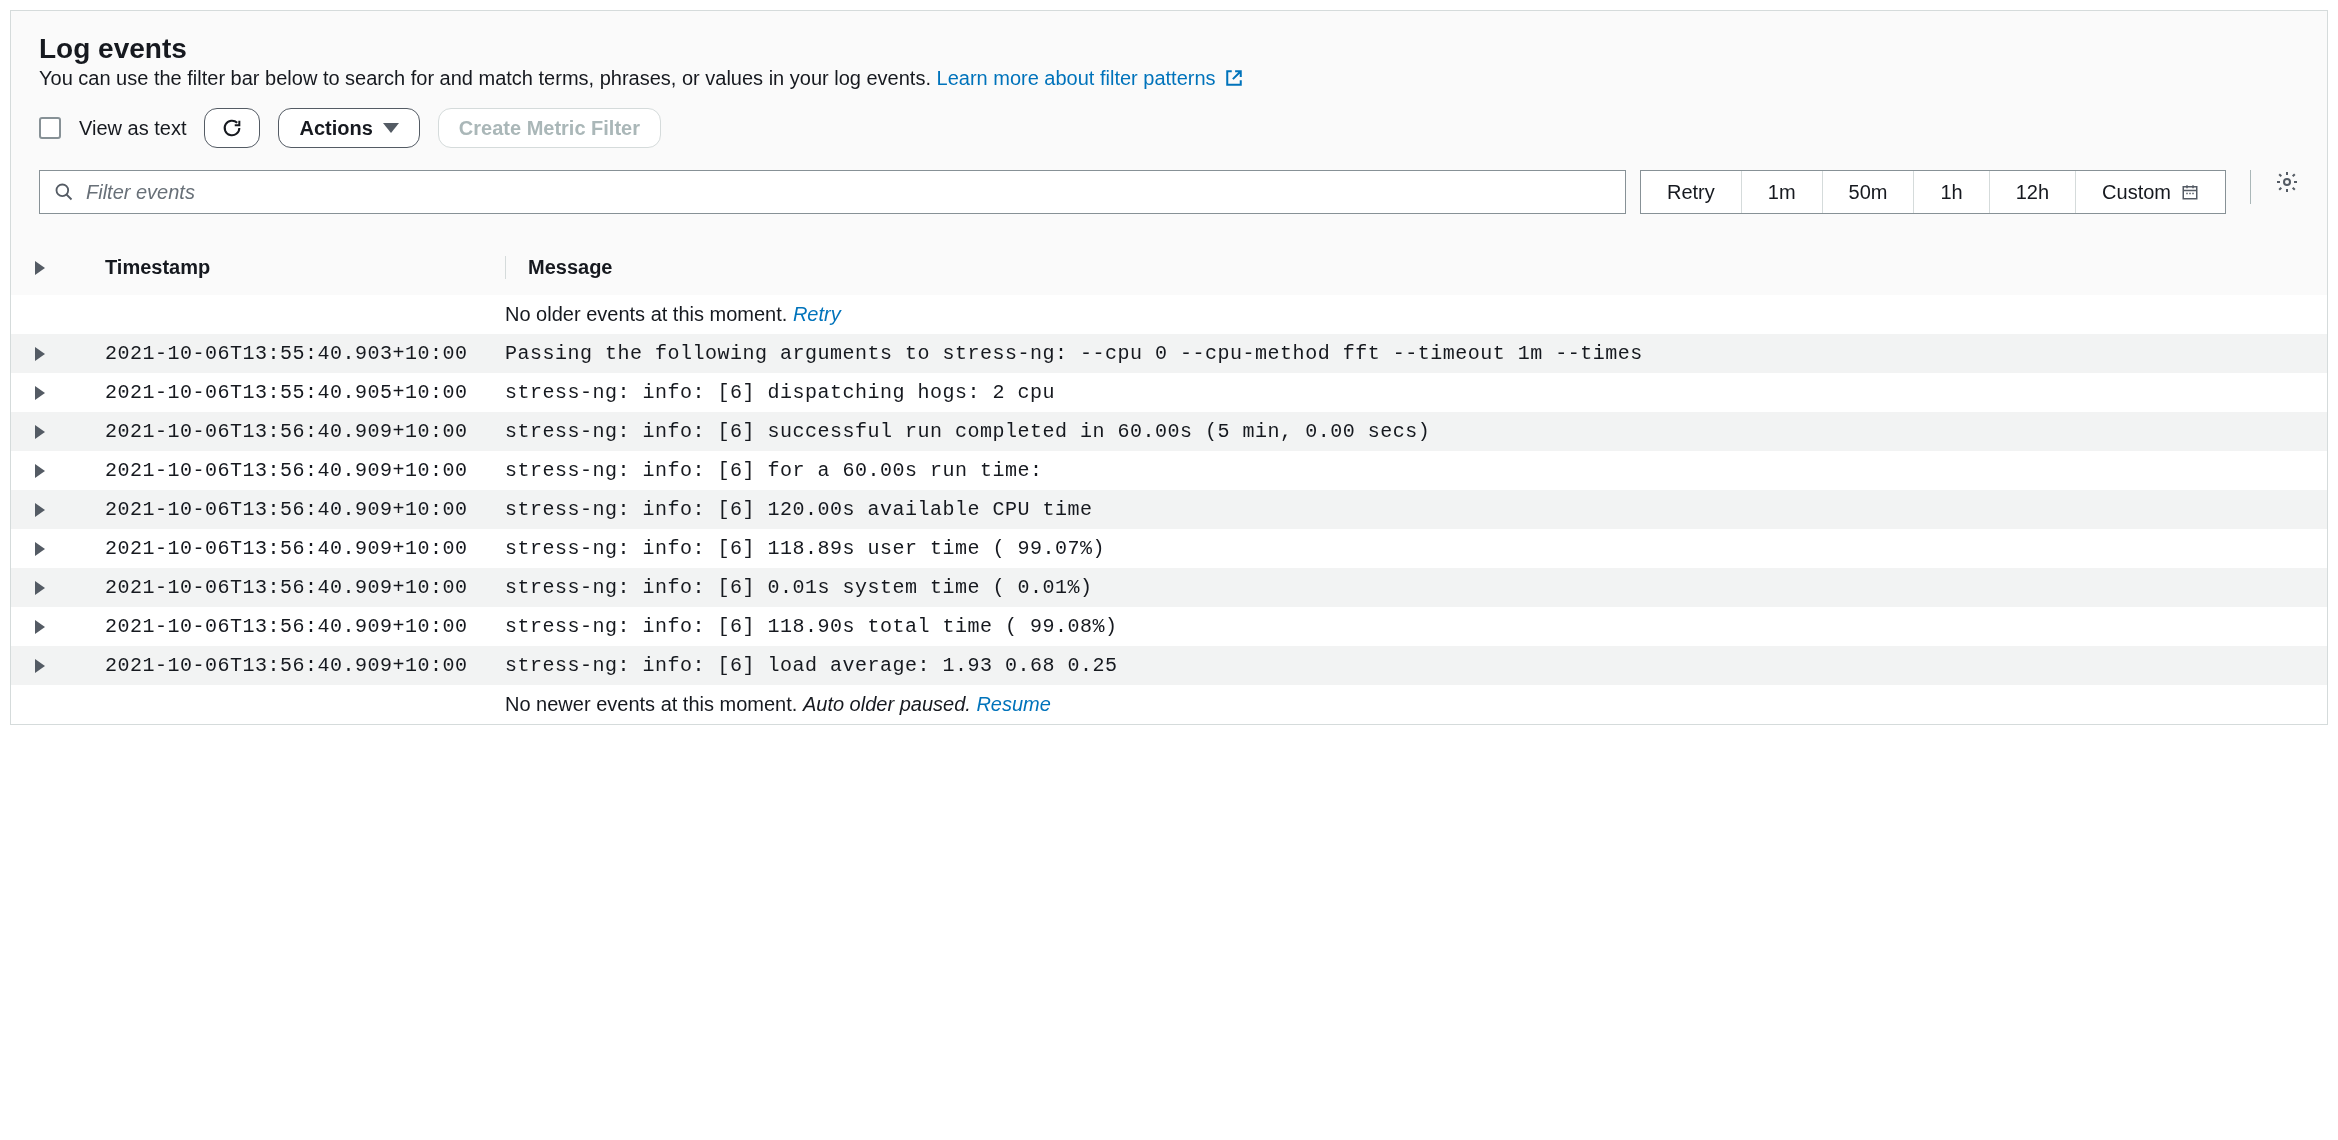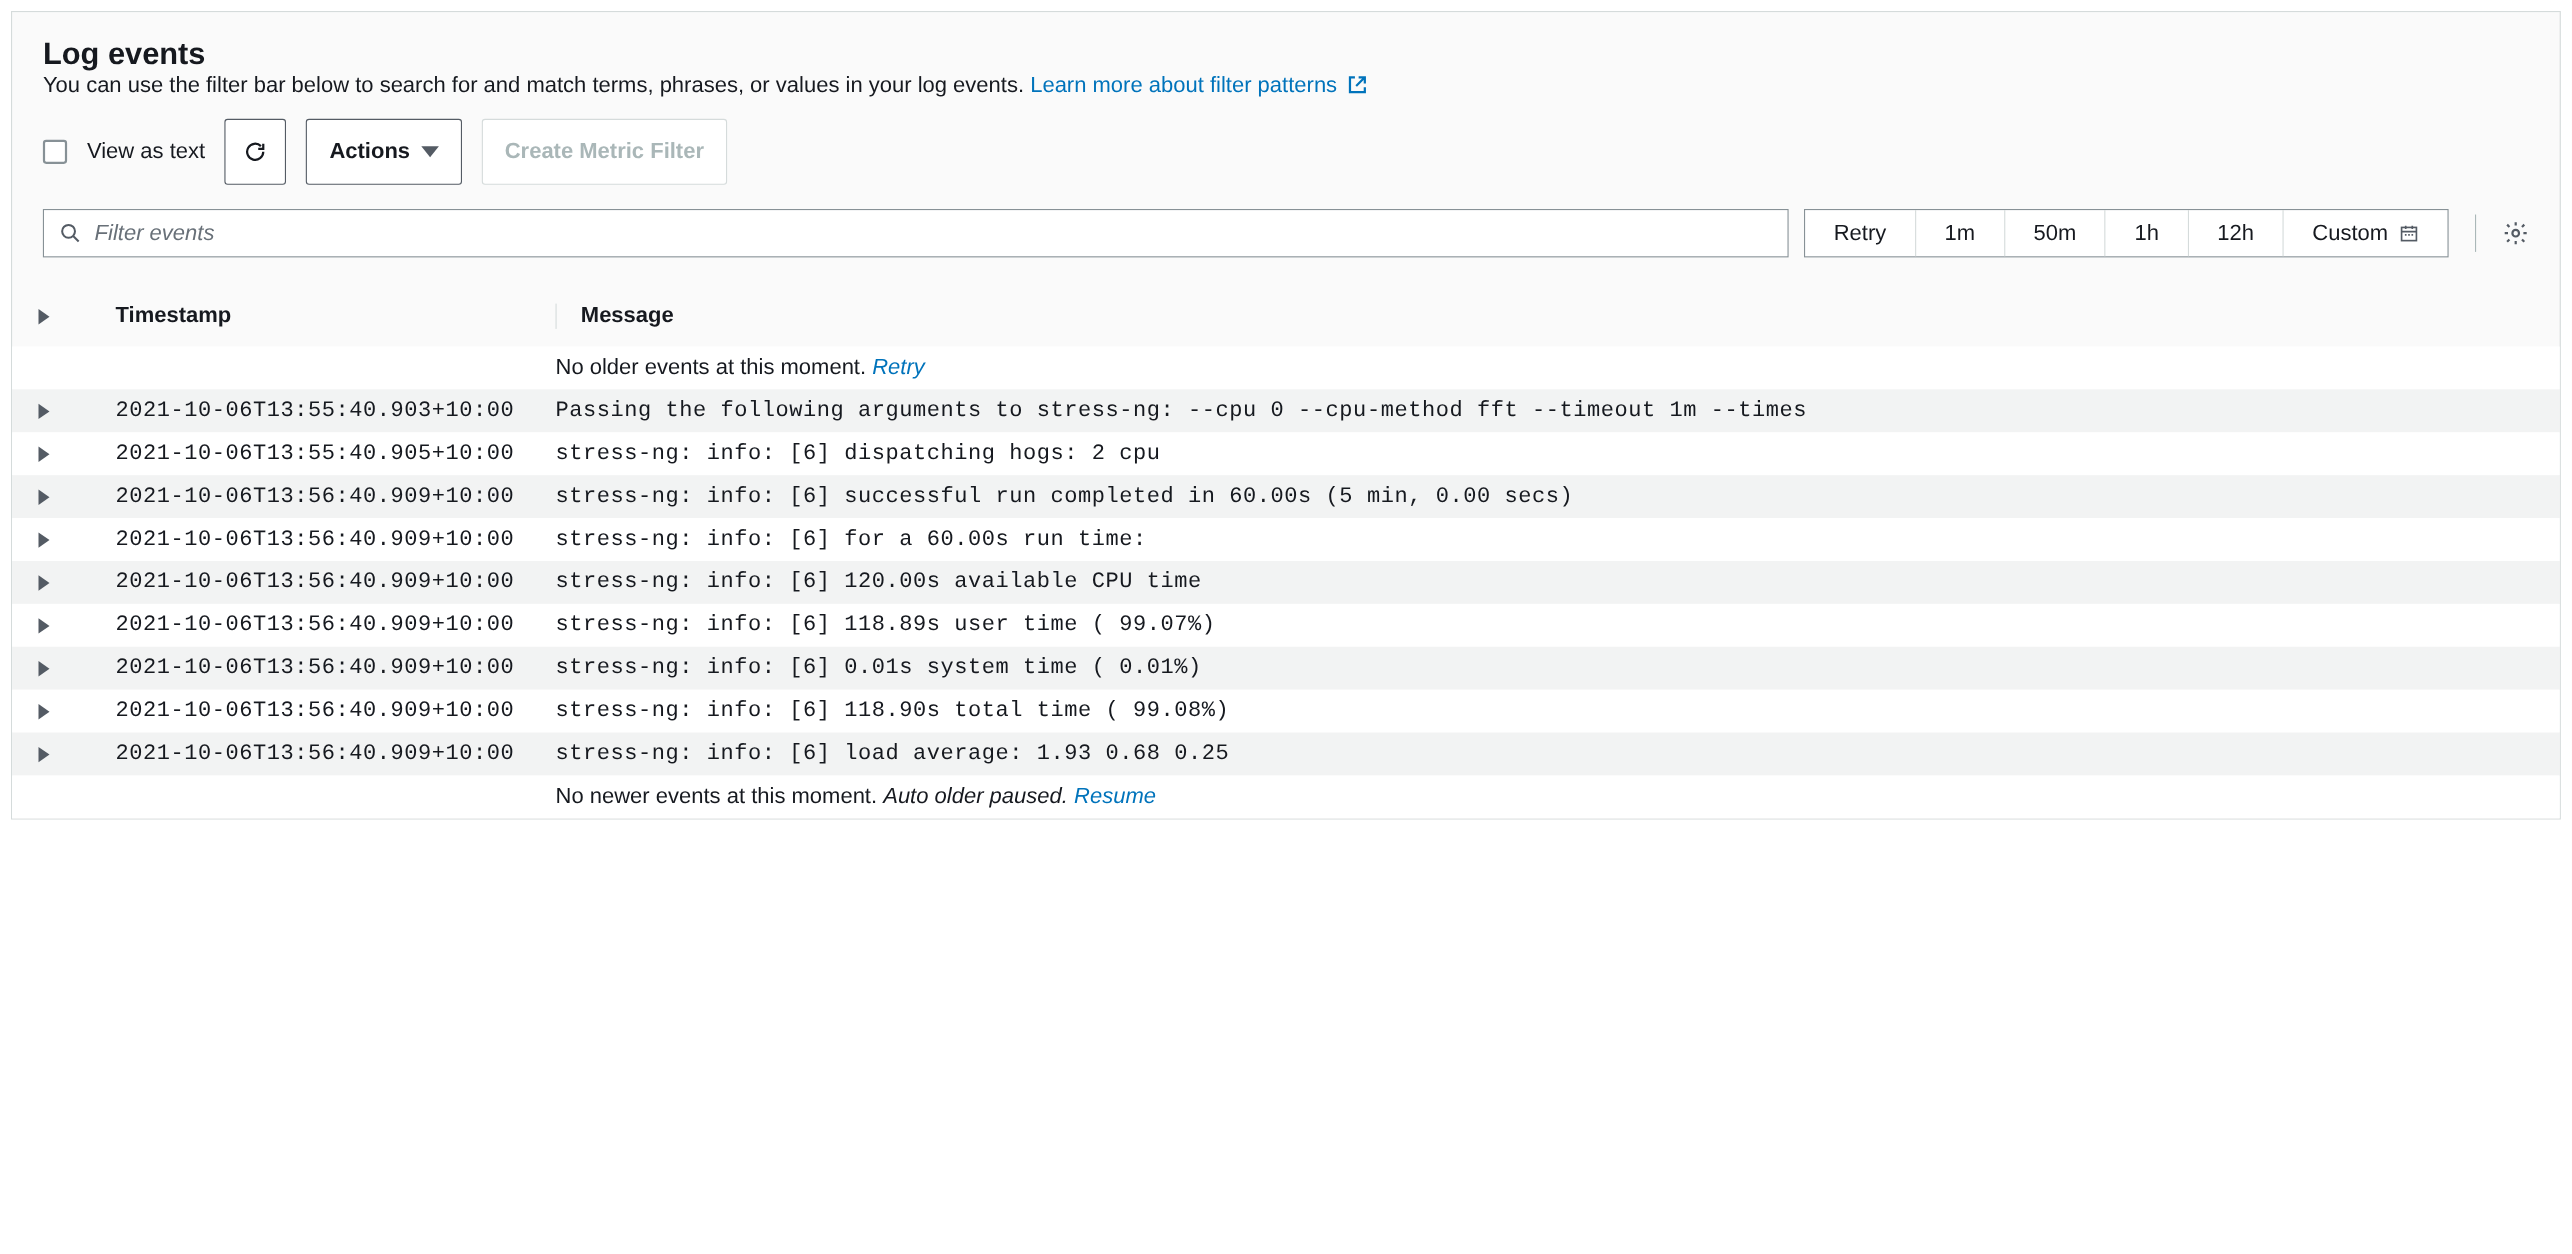--- a/index.html
+++ b/index.html
@@ -39,46 +39,46 @@
     border: 2px solid #879196;
     border-radius: 3px;
     background: #fff;
   }
   .view-as-text { font-size: 20px; color: #16191f; }
   .btn {
     display: inline-flex;
     align-items: center;
     justify-content: center;
     gap: 10px;
-    height: 60px;
+    height: 40px;
     padding: 0 20px;
     border: 1px solid #545b64;
     background: #fff;
-    border-radius: 3px;
+    border-radius: 13px;
     font-size: 20px;
     font-weight: 700;
     color: #16191f;
     cursor: pointer;
   }
   .btn.icon-only { padding: 0 16px; }
   .btn.disabled {
     color: #aab7b8;
     border-color: #d5dbdb;
     cursor: not-allowed;
     font-weight: 700;
   }
   .caret-down {
     width: 0; height: 0;
     border-left: 8px solid transparent;
     border-right: 8px solid transparent;
     border-top: 10px solid #545b64;
   }
   .filter-row {
     display: flex;
-    align-items: center;
+    align-items: flex-start;
     gap: 14px;
     margin-bottom: 26px;
   }
   .search-wrap {
     display: flex;
     align-items: center;
     border: 1px solid #879196;
     background: #fff;
     height: 44px;
     flex: 1;

